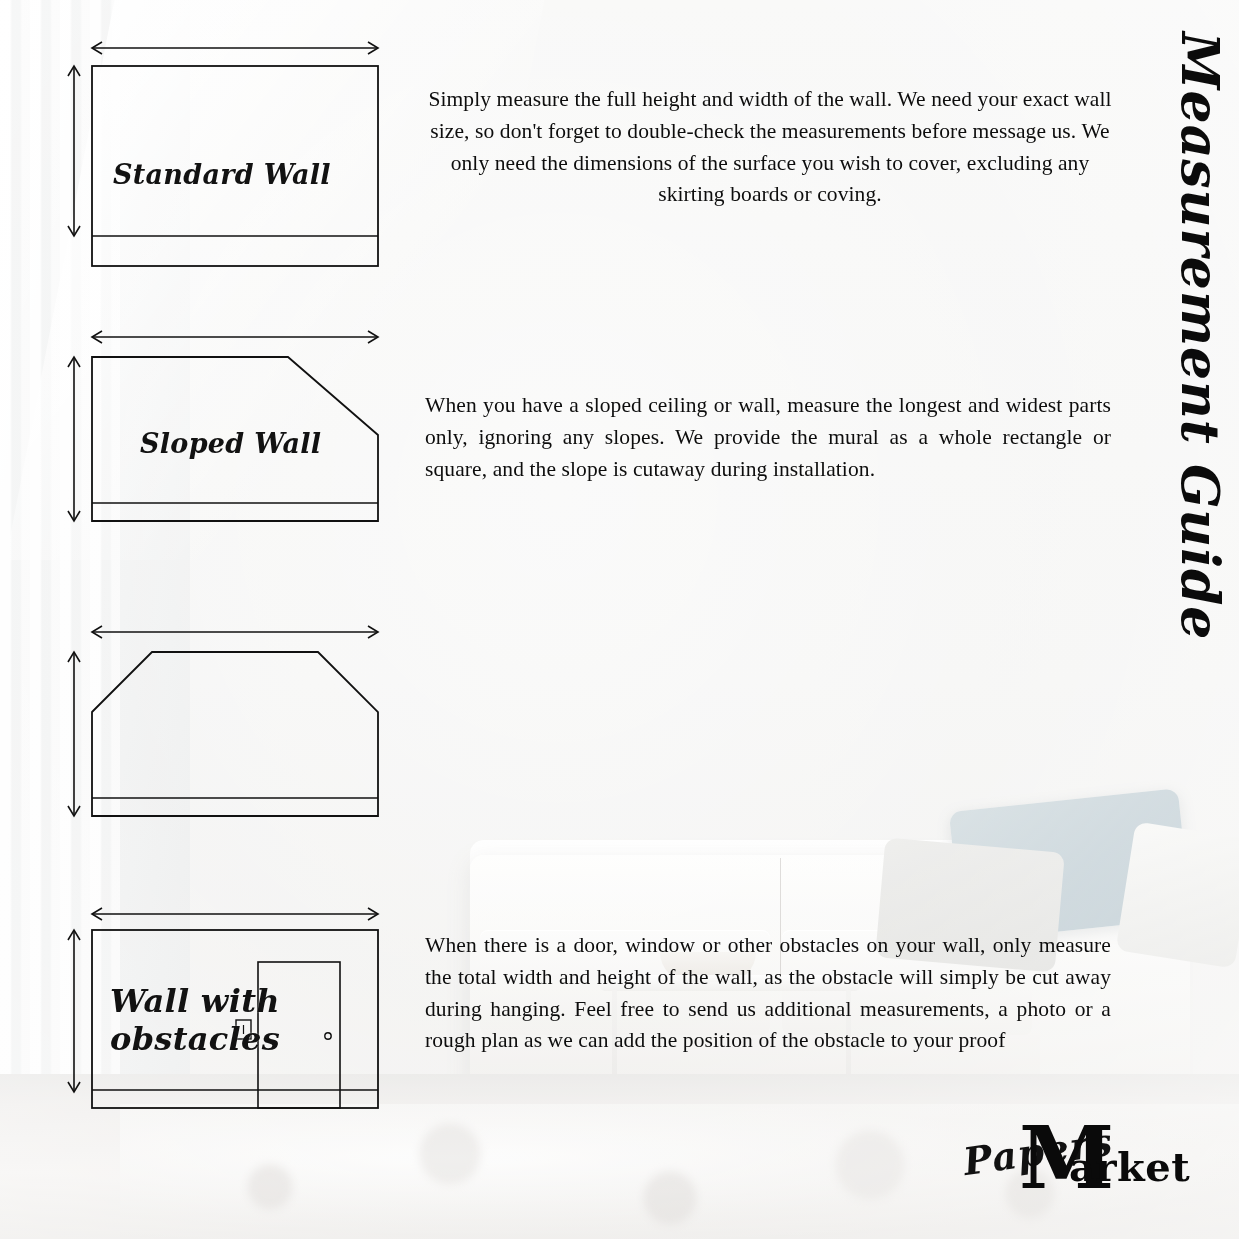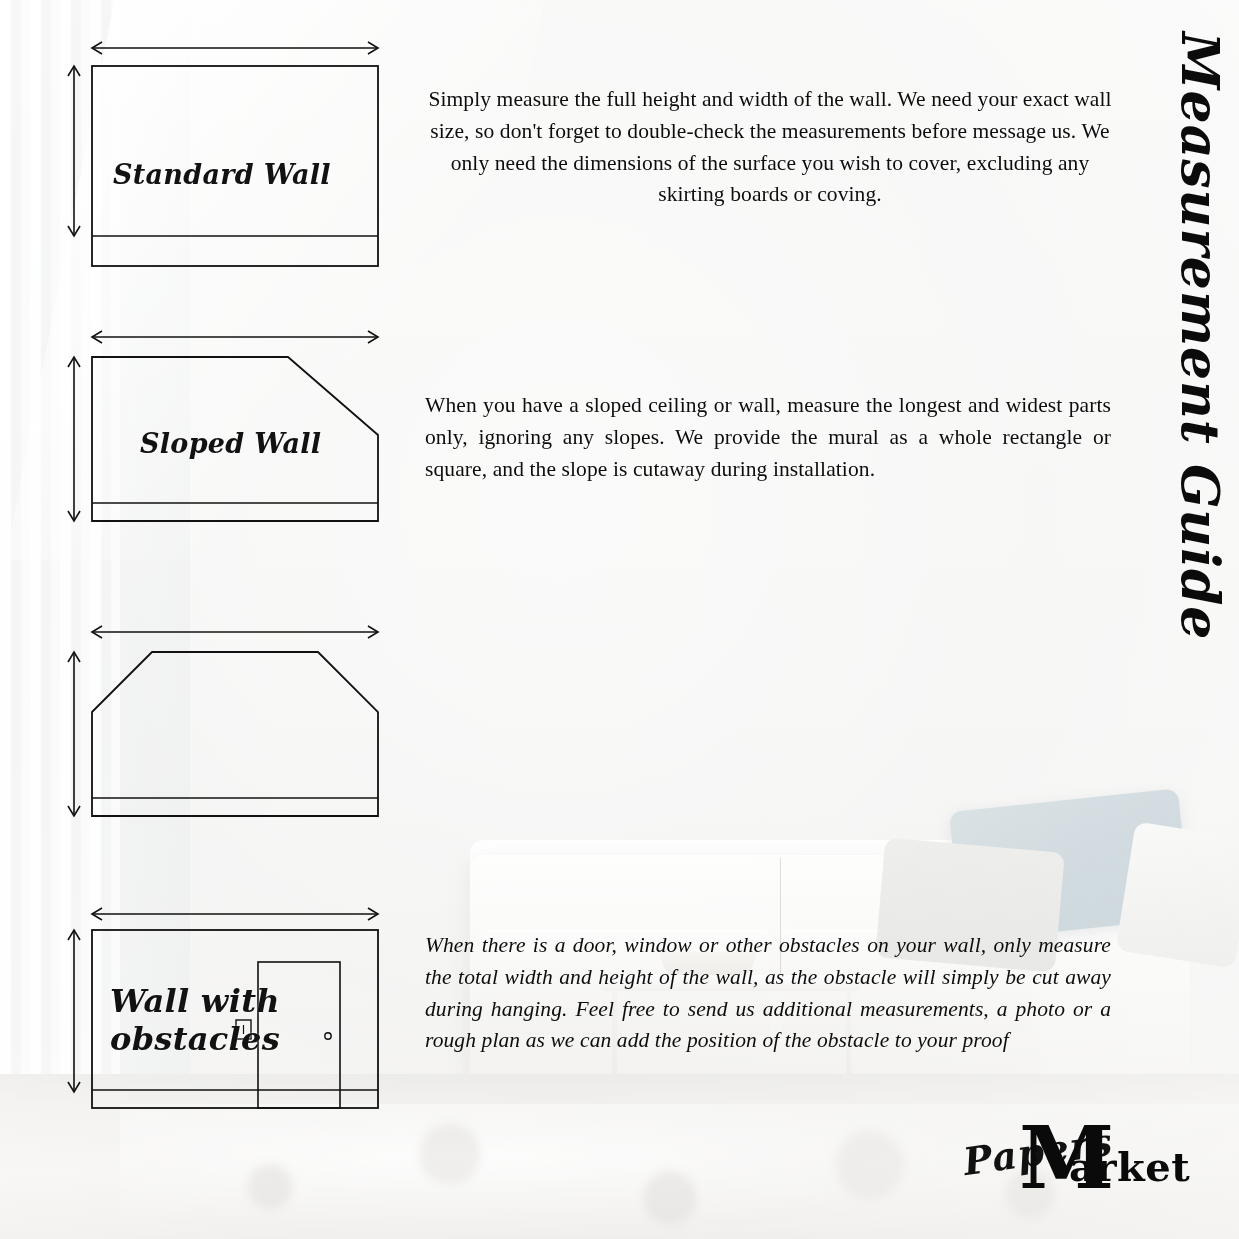--- a/index.html
+++ b/index.html
@@ -361,21 +361,21 @@
 
         <rect x="198" y="60" width="82" height="146" fill="none" stroke="#111" stroke-width="1.6"></rect>
         <circle cx="268" cy="134" r="3.2" fill="none" stroke="#111" stroke-width="1.4"></circle>
 
         <rect x="176" y="118" width="15" height="19" fill="none" stroke="#111" stroke-width="1.4"></rect>
         <line x1="183.5" y1="123" x2="183.5" y2="132" stroke="#111" stroke-width="1.2"></line>
       </svg>
     </div>
     <div class="wall-label" style="left:110px; top:983px; font-size:32px; width:180px;">Wall with obstacles</div>
 
-    <div class="paragraph" style="left:425px; top:930px; width:686px;font-style:italic;">When there is a door, window or other obstacles on your wall, only measure the total width and height of the wall, as the obstacle will simply be cut away during hanging. Feel free to send us additional measurements, a photo or a rough plan as we can add the position of the obstacle to your proof</div>
+    <div class="paragraph" style="left:425px; top:930px; width:686px;">When there is a door, window or other obstacles on your wall, only measure the total width and height of the wall, as the obstacle will simply be cut away during hanging. Feel free to send us additional measurements, a photo or a rough plan as we can add the position of the obstacle to your proof</div>
 
     <div class="side-title">Measurement Guide</div>
 
     <div class="brand">
       <div class="brand-script">Papers</div>
       <div class="brand-m">M</div>
       <div class="brand-arket">arket</div>
     </div>
 
   </div>

